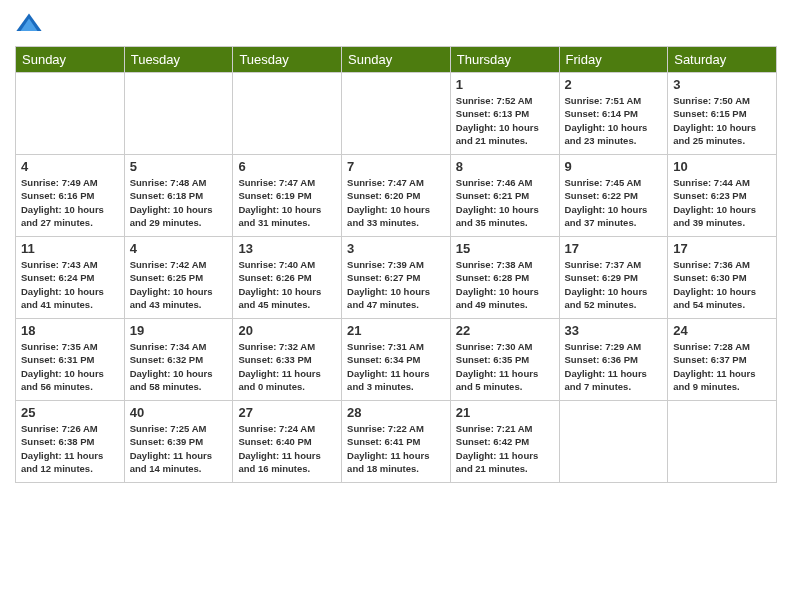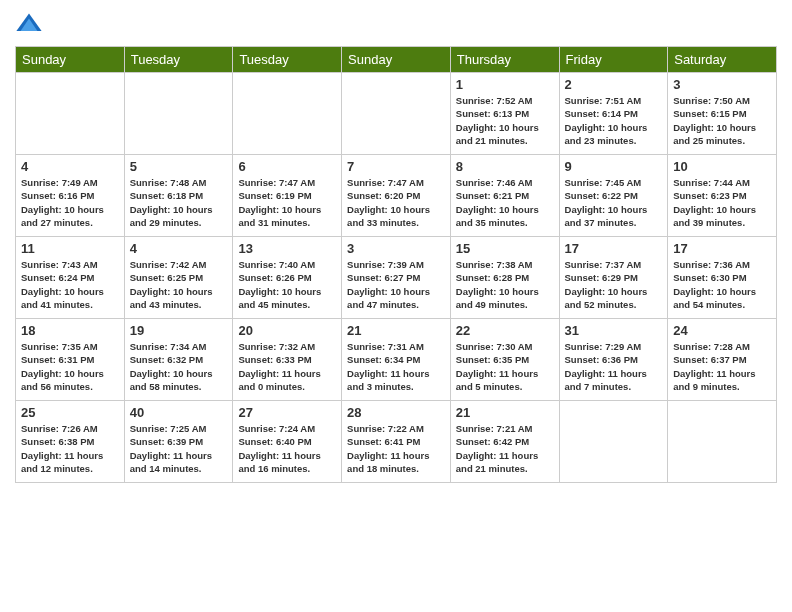--- a/index.html
+++ b/index.html
@@ -303,21 +303,21 @@
         </td>
           <td>
           <span class="day-number">22</span>
           <div class="day-info">
             Sunrise: 7:30 AM<br>
             Sunset: 6:35 PM<br>
             Daylight: 11 hours and 5 minutes.
           </div>
         </td>
           <td>
-          <span class="day-number">31</span>
+          <span class="day-number">33</span>
           <div class="day-info">
             Sunrise: 7:29 AM<br>
             Sunset: 6:36 PM<br>
             Daylight: 11 hours and 7 minutes.
           </div>
         </td>
           <td>
           <span class="day-number">24</span>
           <div class="day-info">
             Sunrise: 7:28 AM<br>

